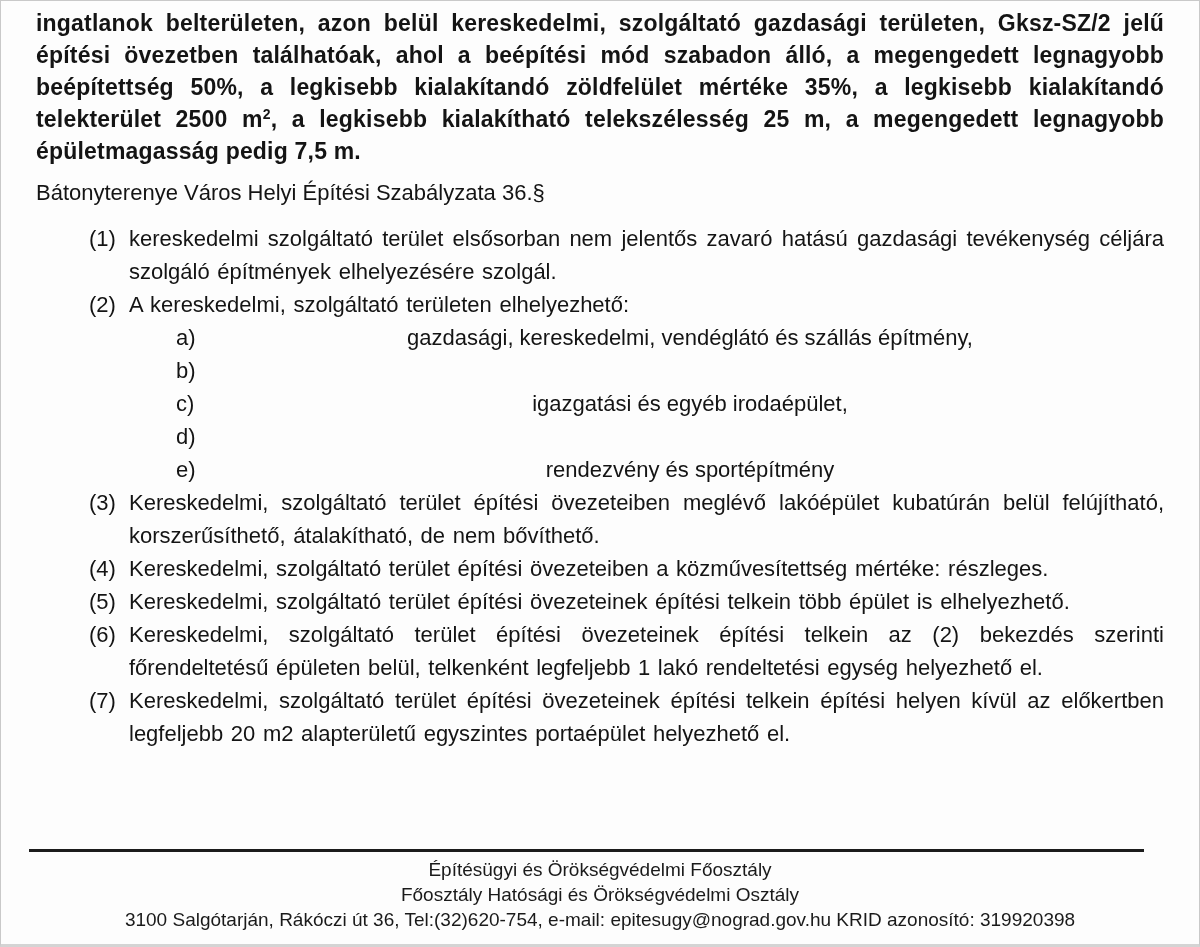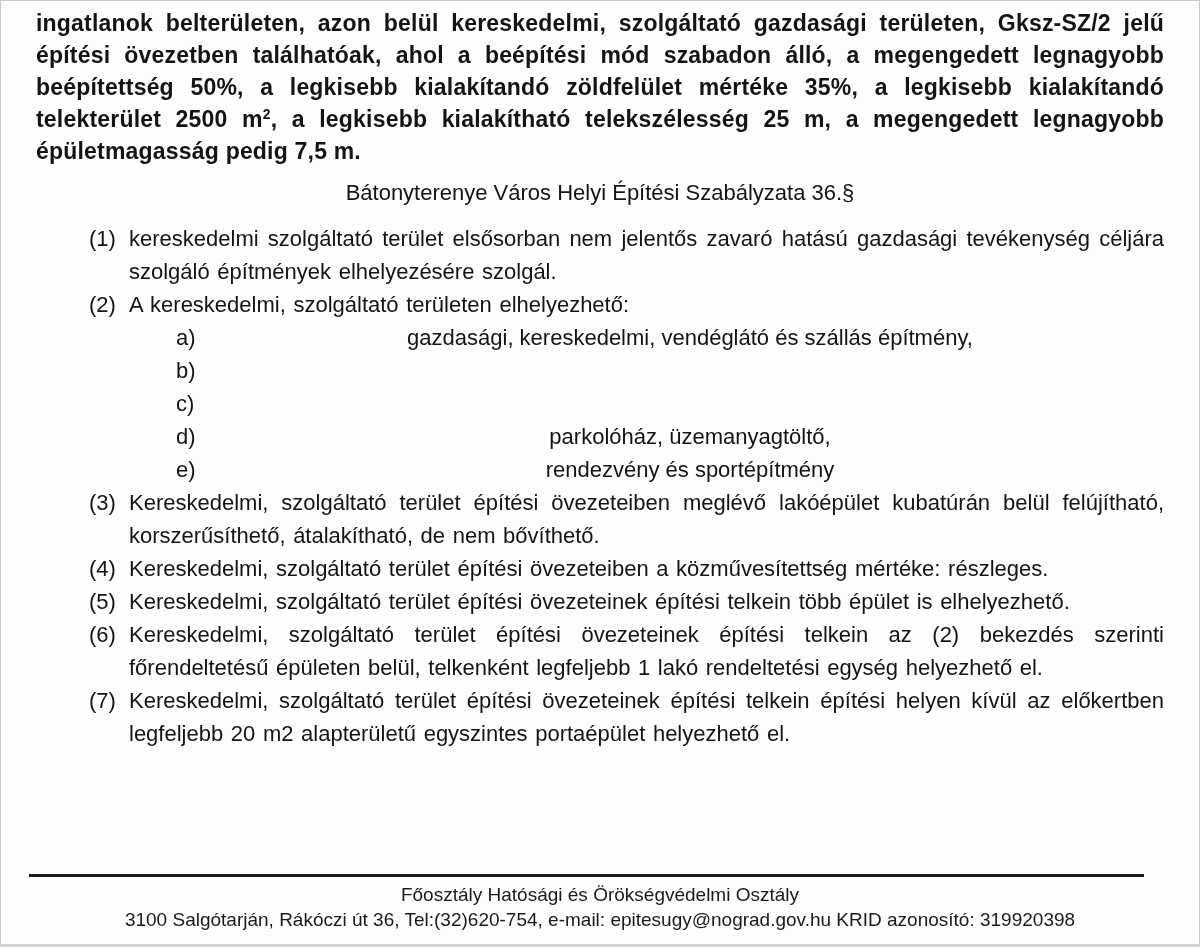--- a/index.html
+++ b/index.html
@@ -33,21 +33,20 @@
   }
   .intro sup {
     font-size: 14px;
     line-height: 0;
     vertical-align: 8px;
   }
   .section-title {
     margin-top: 13px;
     font-size: 22px;
     line-height: 26px;
-    text-align: center;
     font-weight: normal;
   }
   .list {
     margin-top: 16px;
     font-size: 22px;
     line-height: 33px;
   }
   .item {
     display: flex;
     padding-left: 53px;
@@ -116,24 +115,24 @@
 
       <div class="subitem">
         <span class="letter">a)</span>
         <span class="stext">gazdasági, kereskedelmi, vendéglátó és szállás építmény,</span>
       </div>
       <div class="subitem">
         <span class="letter">b)</span>
       </div>
       <div class="subitem">
         <span class="letter">c)</span>
+        <span class="stext">igazgatási és egyéb irodaépület,</span>
       </div>
       <div class="subitem">
         <span class="letter">d)</span>
-        <span class="stext">parkolóház, üzemanyagtöltő,</span>
       </div>
       <div class="subitem">
         <span class="letter">e)</span>
         <span class="stext">rendezvény és sportépítmény</span>
       </div>
 
       <div class="item">
         <span class="num">(3)</span>
         <span class="itext">Kereskedelmi, szolgáltató terület építési övezeteiben meglévő lakóépület kubatúrán belül felújítható, korszerűsíthető, átalakítható, de nem bővíthető.</span>
       </div>
@@ -152,16 +151,17 @@
       <div class="item">
         <span class="num">(7)</span>
         <span class="itext">Kereskedelmi, szolgáltató terület építési övezeteinek építési telkein építési helyen kívül az előkertben legfeljebb 20 m2 alapterületű egyszintes portaépület helyezhető el.</span>
       </div>
 
     </div>
   </div>
 
   <div class="footer">
     <hr class="sep">
+    <div class="fline">Építésügyi és Örökségvédelmi Főosztály</div>
     <div class="fline">Főosztály Hatósági és Örökségvédelmi Osztály</div>
     <div class="fline">3100 Salgótarján, Rákóczi út 36, Tel:(32)620-754, e-mail: epitesugy@nograd.gov.hu KRID azonosító: 319920398</div>
   </div>
 </div>
 
 </body></html>

